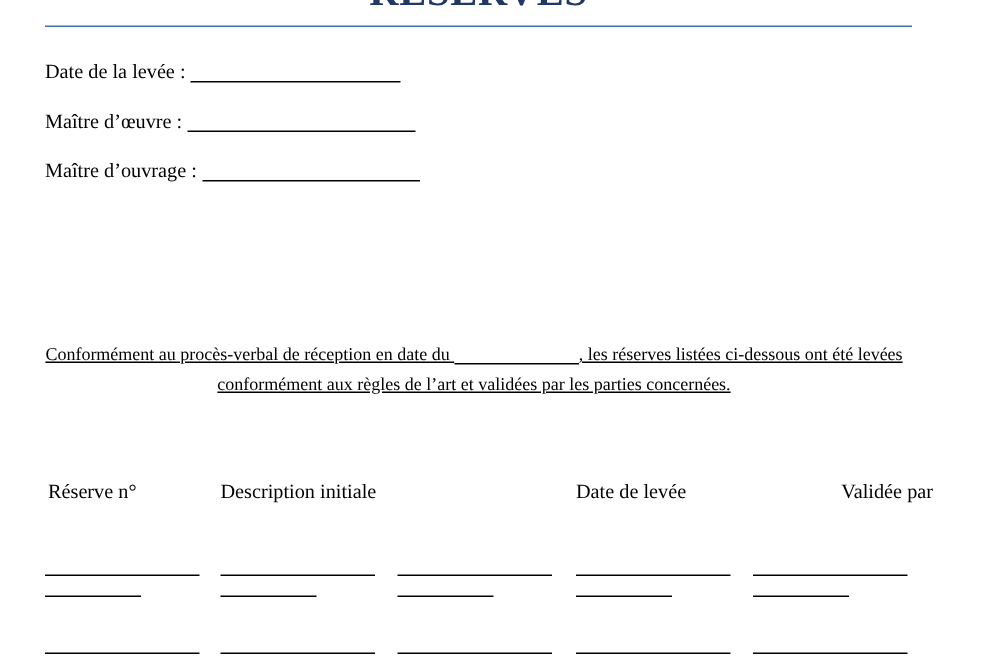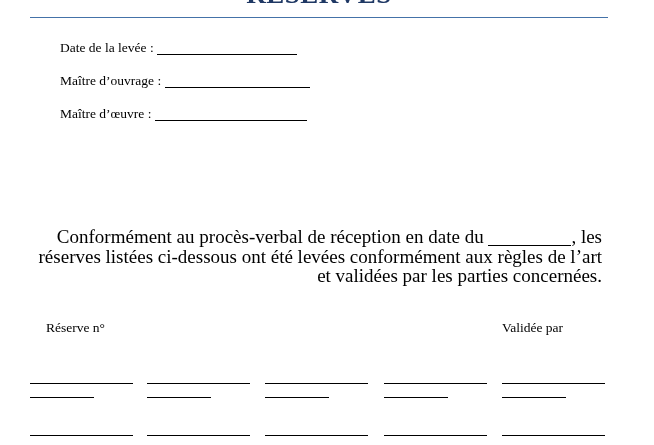--- a/index.html
+++ b/index.html
@@ -53,21 +53,20 @@
     position: absolute;
     top: 40px;
     left: 30px;
     width: 590px;
   }
   .field-row {
     font-size: 13.5px;
     line-height: 16px;
     margin-bottom: 17px;
     white-space: nowrap;
-    margin-left: 30px;
   }
   .field-label {
     display: inline;
   }
   .blank {
     display: inline-block;
     border-bottom: 1.5px solid #000;
     vertical-align: -3px;
     height: 11px;
   }
@@ -76,23 +75,24 @@
   .b-ouvr   { width: 145px; }
   .b-oeuvre { width: 152px; }
   .b-entr   { width: 125px; }
 
   
   .para {
     position: absolute;
     top: 227px;
     left: 30px;
     width: 572px;
-    font-size: 19px;
+    font-size: 12px;
     line-height: 19.5px;
-    text-align: right;
+    text-align: center;
+    text-decoration: underline;
   }
   .b-inline {
     display: inline-block;
     border-bottom: 1.5px solid #000;
     width: 83px;
     height: 11px;
     vertical-align: -3px;
   }
 
   
@@ -106,25 +106,25 @@
     position: relative;
     height: 52px;
   }
   .th {
     position: absolute;
     top: 0;
     font-size: 13.5px;
     line-height: 20px;
     white-space: pre-line;
   }
-  .col1 { left: 16px;   width: 110px; }
+  .col1 { left: 2px;   width: 110px; }
   .col2 { left: 117px; width: 110px; }
   .col3 { left: 235px; width: 110px; }
   .col4 { left: 354px; width: 110px; }
-  .col5 { left: 472px; width: 120px; }
+  .col5 { left: 472px; width: 120px; text-align: right; }
 
   .trow {
     position: relative;
     height: 52px;
   }
   .cell {
     position: absolute;
     top: 0;
     font-size: 13.5px;
     line-height: 21px;
@@ -153,40 +153,42 @@
 
   <div class="fields">
 
     <div class="field-row">
       <span class="field-label">Date de la levée :</span>
       <span class="blank b-date"></span>
     </div>
 
 
     <div class="field-row">
+      <span class="field-label">Maître d’œuvre :</span>
+      <span class="blank b-oeuvre"></span>
+    </div>
+
+    <div class="field-row">
       <span class="field-label">Maître d’ouvrage :</span>
       <span class="blank b-ouvr"></span>
-    </div>
-
-    <div class="field-row">
-      <span class="field-label">Maître d’œuvre :</span>
-      <span class="blank b-oeuvre"></span>
     </div>
 
 
   </div>
 
   <div class="para">
     <span>Conformément au procès-verbal de réception en date du </span><span class="b-inline"></span><span>, les réserves listées ci-dessous ont été levées conformément aux règles de l’art et validées par les parties concernées.</span>
   </div>
 
   <div class="table">
 
     <div class="thead">
       <div class="th col1">Réserve n°</div>
+      <div class="th col2">Description initiale</div>
+      <div class="th col4">Date de levée</div>
       <div class="th col5">Validée par</div>
     </div>
 
     <div class="trow">
       <div class="cell c1">
         <span class="ln"></span>
         <span class="ln short"></span>
       </div>
       <div class="cell c2">
         <span class="ln"></span>

